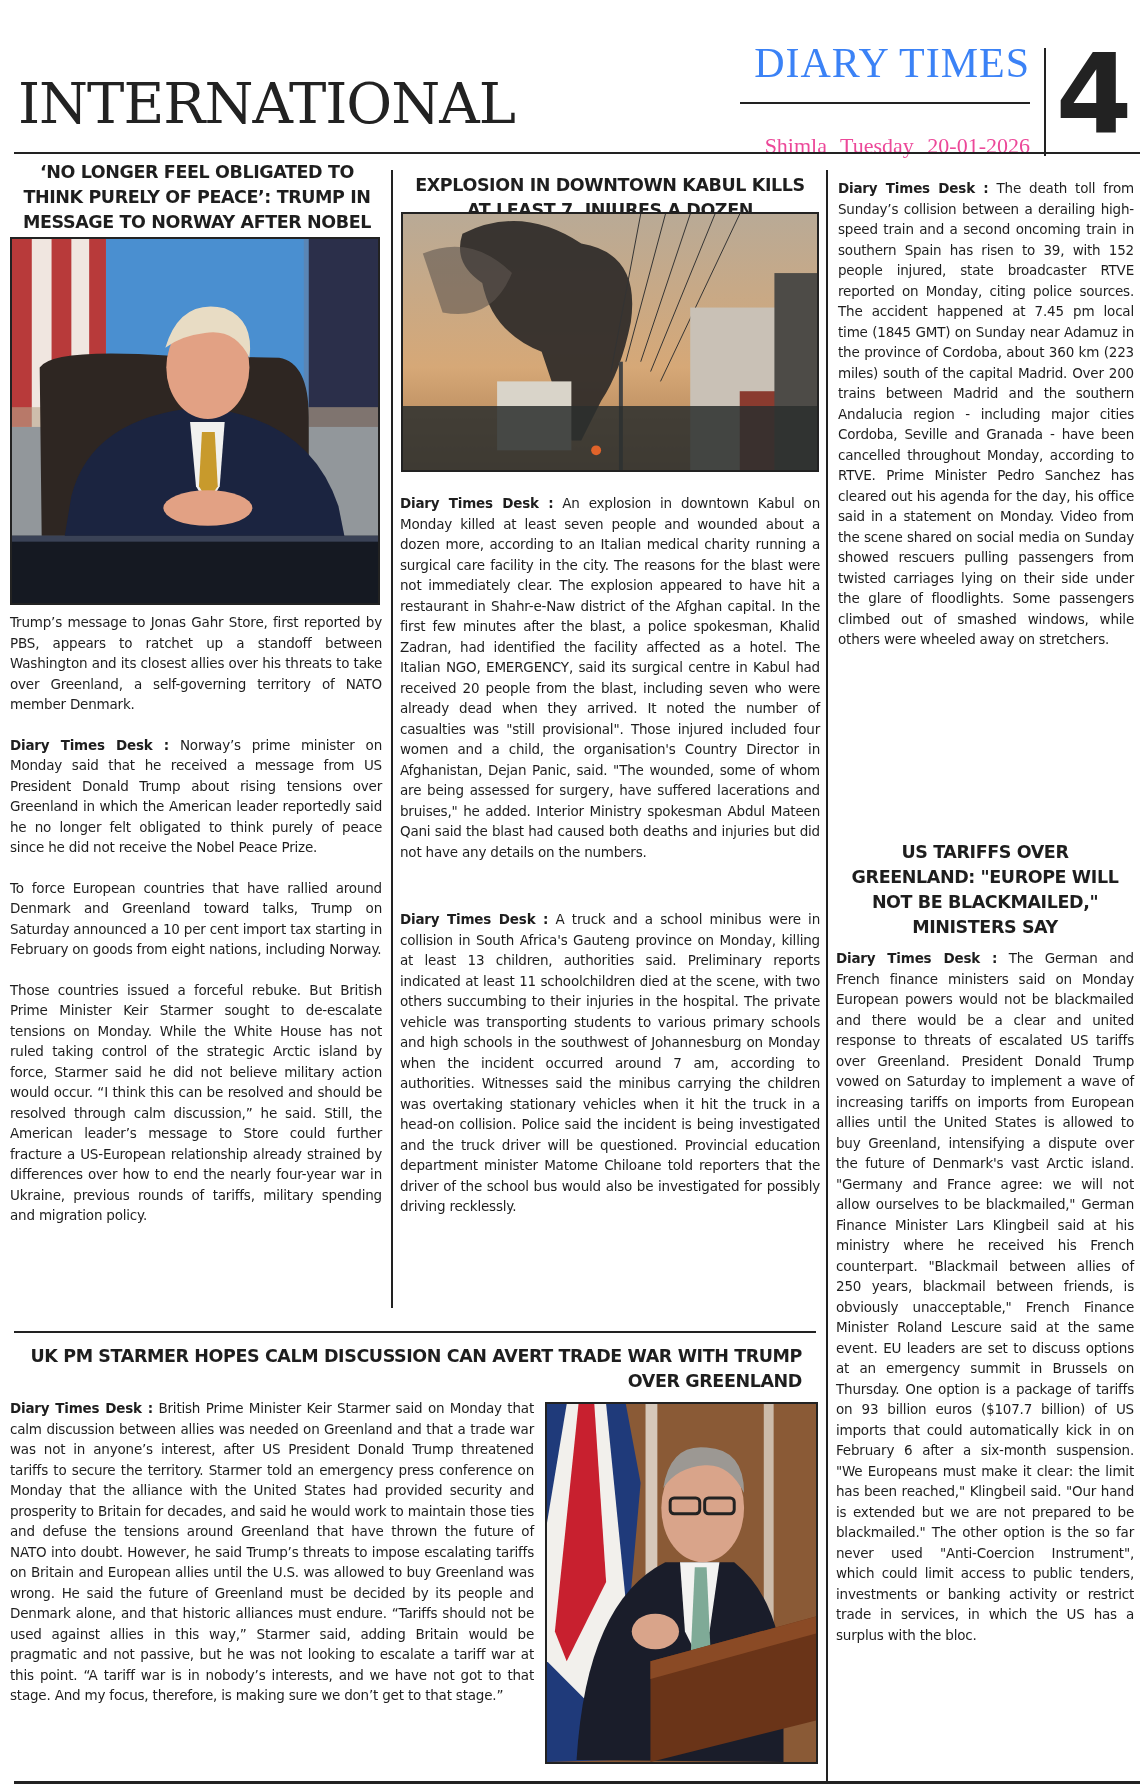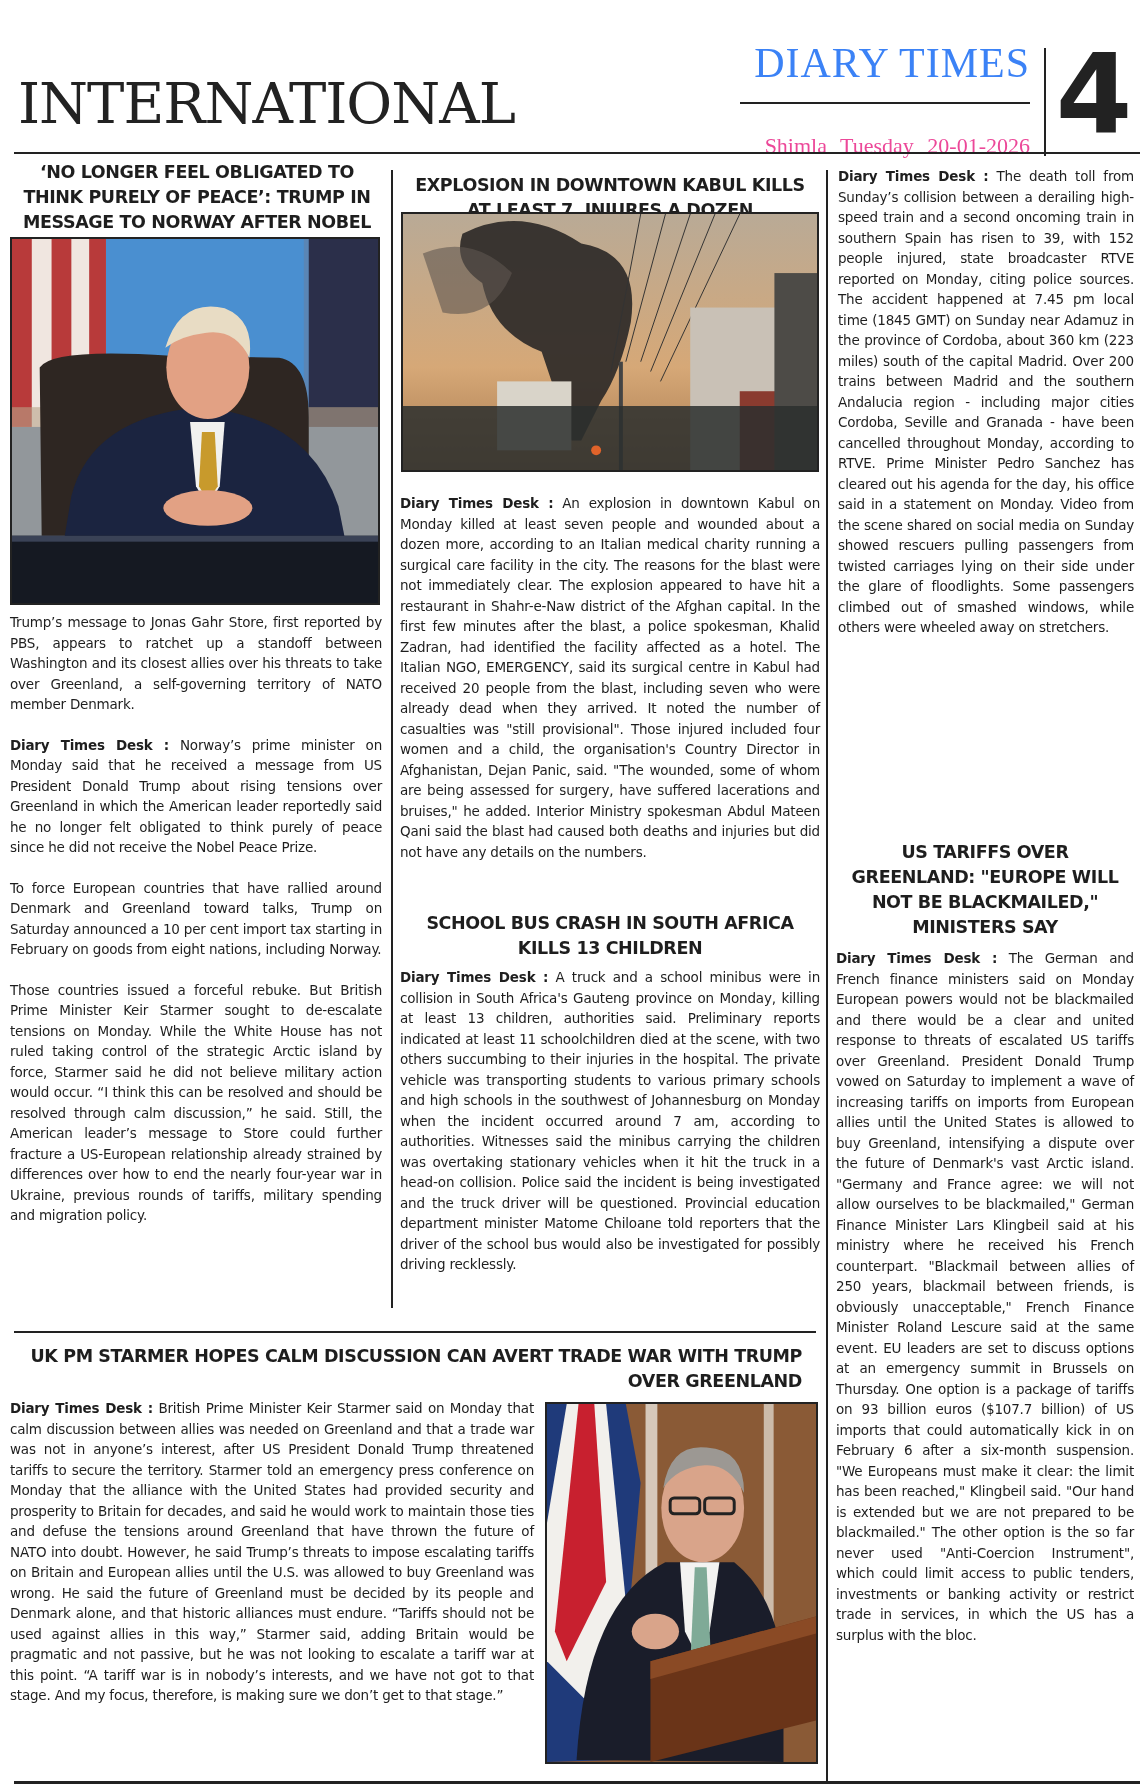--- a/index.html
+++ b/index.html
@@ -136,28 +136,27 @@
     <rect x="375" y="60" width="43" height="200" fill="#4d4b47"></rect>
     <rect x="0" y="195" width="418" height="65" fill="#2b2f2e" opacity="0.85"></rect>
     <circle cx="195" cy="240" r="5" fill="#e0632a"></circle>
   </svg>
 </div>
 <div class="col body" style="left:400px; top:477px; width:420px;margin-top:16px;">
   <p><span class="desk">Diary Times Desk :</span> <span>An explosion in downtown Kabul on Monday killed at least seven people and wounded about a dozen more, according to an Italian medical charity running a surgical care facility in the city. The reasons for the blast were not immediately clear. The explosion appeared to have hit a restaurant in Shahr-e-Naw district of the Afghan capital. In the first few minutes after the blast, a police spokesman, Khalid Zadran, had identified the facility affected as a hotel. The Italian NGO, EMERGENCY, said its surgical centre in Kabul had received 20 people from the blast, including seven who were already dead when they arrived. It noted the number of casualties was "still provisional". Those injured included four women and a child, the organisation's Country Director in Afghanistan, Dejan Panic, said. "The wounded, some of whom are being assessed for surgery, have suffered lacerations and bruises," he added. Interior Ministry spokesman Abdul Mateen Qani said the blast had caused both deaths and injuries but did not have any details on the numbers.</span></p>
 </div>
 
 <div class="col" style="left:400px; top:907px; width:420px;">
-  <h2 class="headline" style="padding:4px 8px 4px;">SCHOOL BUS CRASH IN SOUTH AFRICA KILLS 13 CHILDREN</h2>
   <div class="body" style="margin-top:2px;">
     <p><span class="desk">Diary Times Desk :</span> <span>A truck and a school minibus were in collision in South Africa's Gauteng province on Monday, killing at least 13 children, authorities said. Preliminary reports indicated at least 11 schoolchildren died at the scene, with two others succumbing to their injuries in the hospital. The private vehicle was transporting students to various primary schools and high schools in the southwest of Johannesburg on Monday when the incident occurred around 7 am, according to authorities. Witnesses said the minibus carrying the children was overtaking stationary vehicles when it hit the truck in a head-on collision. Police said the incident is being investigated and the truck driver will be questioned. Provincial education department minister Matome Chiloane told reporters that the driver of the school bus would also be investigated for possibly driving recklessly.</span></p>
   </div>
 </div>
 
 <div class="col" style="left:838px; top:158px; width:296px;">
-  <div class="body" style="margin-top:8px;">
+  <div class="body" style="margin-top:20px;">
     <p><span class="desk">Diary Times Desk :</span> <span>The death toll from Sunday’s collision between a derailing high-speed train and a second oncoming train in southern Spain has risen to 39, with 152 people injured, state broadcaster RTVE reported on Monday, citing police sources. The accident happened at 7.45 pm local time (1845 GMT) on Sunday near Adamuz in the province of Cordoba, about 360 km (223 miles) south of the capital Madrid. Over 200 trains between Madrid and the southern Andalucia region - including major cities Cordoba, Seville and Granada - have been cancelled throughout Monday, according to RTVE. Prime Minister Pedro Sanchez has cleared out his agenda for the day, his office said in a statement on Monday. Video from the scene shared on social media on Sunday showed rescuers pulling passengers from twisted carriages lying on their side under the glare of floodlights. Some passengers climbed out of smashed windows, while others were wheeled away on stretchers.</span></p>
   </div>
 </div>
 
 <div class="col" style="left:836px; top:838px; width:298px;">
   <h2 class="headline" style="padding:2px 4px 0;">US TARIFFS OVER GREENLAND: "EUROPE WILL NOT BE BLACKMAILED," MINISTERS SAY</h2>
   <div class="body" style="margin-top:8px;">
     <p><span class="desk">Diary Times Desk :</span> <span>The German and French finance ministers said on Monday European powers would not be blackmailed and there would be a clear and united response to threats of escalated US tariffs over Greenland. President Donald Trump vowed on Saturday to implement a wave of increasing tariffs on imports from European allies until the United States is allowed to buy Greenland, intensifying a dispute over the future of Denmark's vast Arctic island. "Germany and France agree: we will not allow ourselves to be blackmailed," German Finance Minister Lars Klingbeil said at his ministry where he received his French counterpart. "Blackmail between allies of 250 years, blackmail between friends, is obviously unacceptable," French Finance Minister Roland Lescure said at the same event. EU leaders are set to discuss options at an emergency summit in Brussels on Thursday. One option is a package of tariffs on 93 billion euros ($107.7 billion) of US imports that could automatically kick in on February 6 after a six-month suspension. "We Europeans must make it clear: the limit has been reached," Klingbeil said. "Our hand is extended but we are not prepared to be blackmailed." The other option is the so far never used "Anti-Coercion Instrument", which could limit access to public tenders, investments or banking activity or restrict trade in services, in which the US has a surplus with the bloc.</span></p>
   </div>
 </div>

